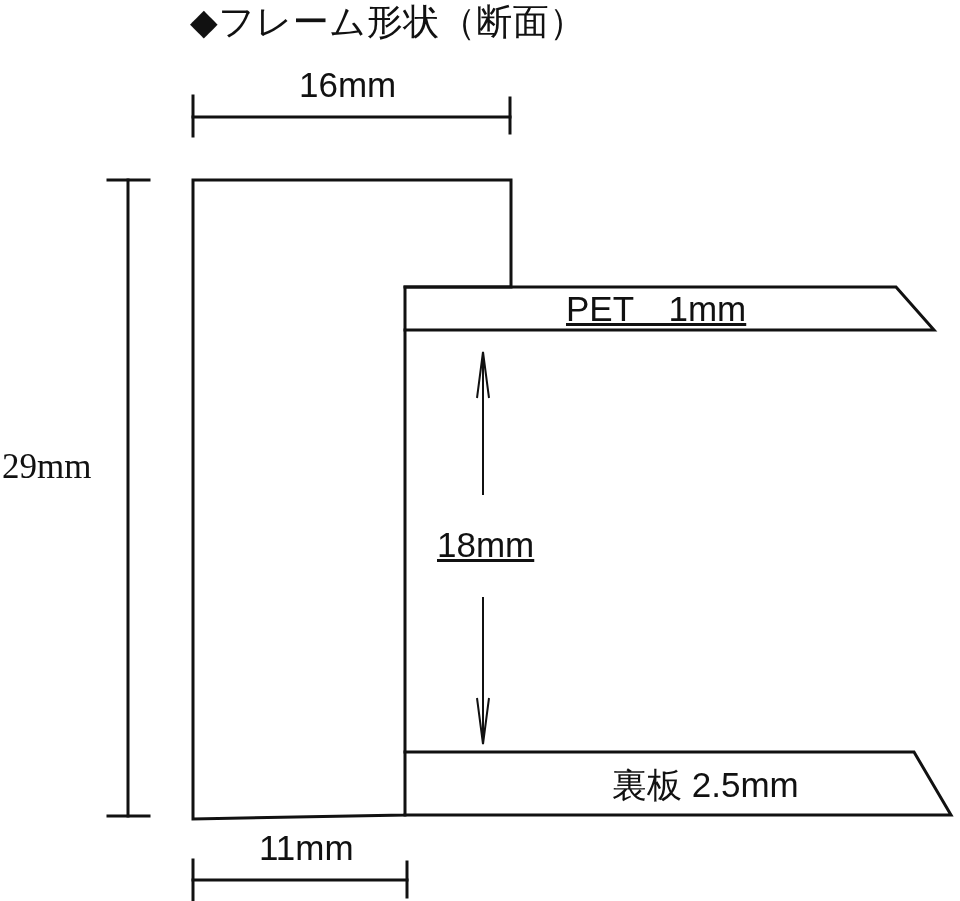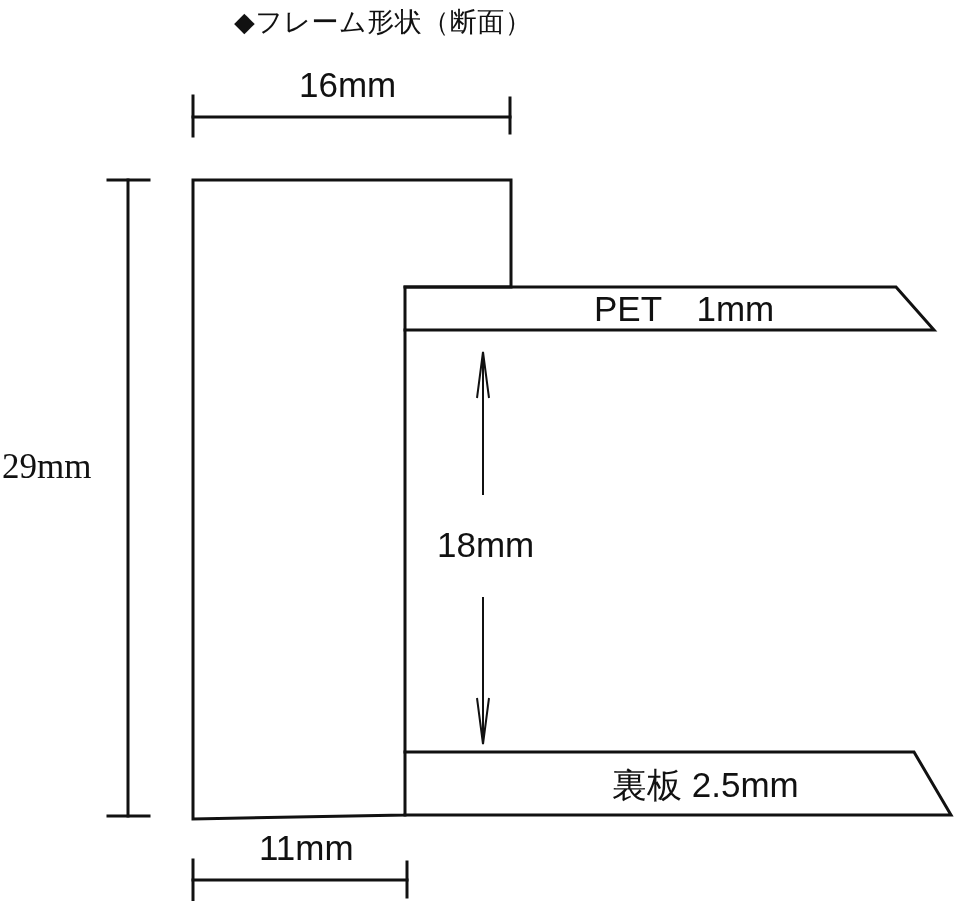--- a/index.html
+++ b/index.html
@@ -1,19 +1,19 @@
 <!DOCTYPE html>
 <html><head>
   <meta charset="utf-8">
   <style>
     html, body { margin: 0; padding: 0; background: #ffffff; }
     body { width: 960px; height: 901px; position: relative; overflow: hidden;
            font-family: "DejaVu Sans", "Liberation Sans", sans-serif; color: #111; }
-    .title { position: absolute; left: 190px; top: 2px; font-size: 27px; letter-spacing: 0.5px;
-             line-height: 40px; white-space: nowrap; margin-left: 44px; }
+    .title { position: absolute; left: 190px; top: 2px; font-size: 36px; letter-spacing: 0.5px;
+             line-height: 40px; white-space: nowrap; }
     .lbl { position: absolute; font-size: 35px; line-height: 30px; white-space: nowrap;
            font-family: "Liberation Sans", "DejaVu Sans", sans-serif; }
     svg { position: absolute; left: 0; top: 0; }
   </style>
 </head>
 <body>
 
 <div class="title">◆フレーム形状（断面）</div>
 
 <svg width="960" height="901" viewBox="0 0 960 901">
@@ -47,16 +47,16 @@
   <g stroke="#111" stroke-width="2" fill="none">
     <line x1="483" y1="355" x2="483" y2="495"></line>
     <path d="M477 398 L483 352 L489 398"></path>
     <line x1="483" y1="597" x2="483" y2="742"></line>
     <path d="M477 698 L483 744 L489 698"></path>
   </g>
 </svg>
 
 <div class="lbl" style="left:299px; top:70px;">16mm</div>
 <div class="lbl" style="left:2px; top:452px;font-family:Liberation Serif, serif;">29mm</div>
-<div class="lbl" style="left:437px; top:530px;">18mm</div>
+<div class="lbl" style="left:437px; top:530px;text-decoration:underline;">18mm</div>
 <div class="lbl" style="left:259px; top:833px;">11mm</div>
-<div class="lbl" style="left:594px; top:294px;">PET　1mm</div>
+<div class="lbl" style="left:566px; top:294px;text-decoration:underline;">PET　1mm</div>
 <div class="lbl" style="left:612px; top:770px;">裏板 2.5mm</div>
 
 </body></html>

